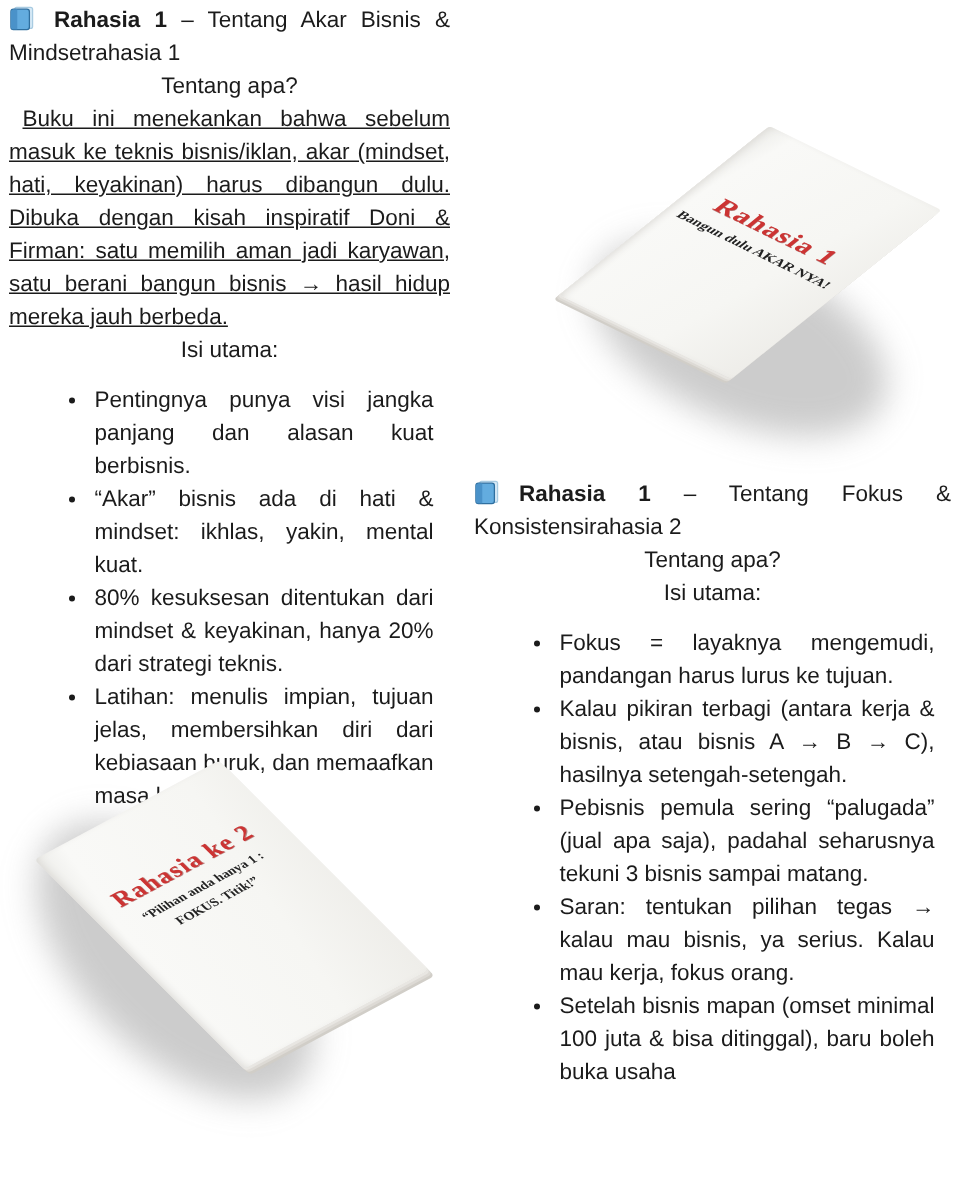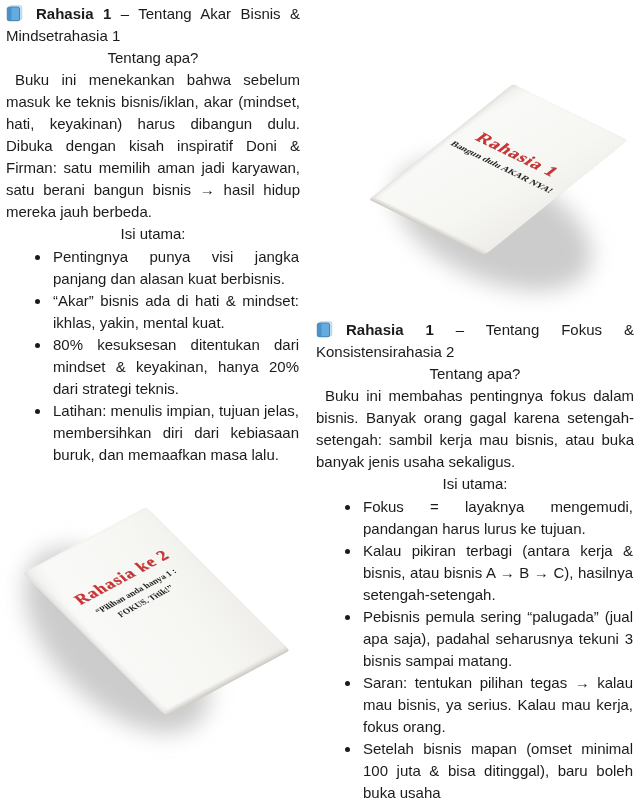--- a/index.html
+++ b/index.html
@@ -10,27 +10,27 @@
     overflow:hidden;
     font-family:"Liberation Sans","DejaVu Sans",sans-serif;
     font-size:15px;line-height:22px;color:#1b1b1b;
   }
   .cols{display:flex;}
   .col-left{width:294px;margin-left:6px;padding-top:3px;}
   .col-right{width:318px;margin-left:16px;padding-top:3px;}
   .spacer-right{height:316px;}
   p{margin:0;text-align:center;}
   .justify{text-align:justify;text-justify:inter-word;}
-  .para{text-indent:9px;}
+  .para{text-indent:9px;text-decoration:underline;}
   .hdr b{font-weight:bold;}
   .emoji-book{
     display:inline-block;width:17px;height:17px;
     vertical-align:-3px;margin-right:13px;
   }
-  ul.bullets{margin:1px;padding:0 0 0 44px;list-style:disc;}
+  ul.bullets{margin:11px;padding:0 0 0 44px;list-style:disc;}
   ul.bullets li{margin:0;padding-left:2px;}
   
   .book-shadow{
     position:absolute;border-radius:50%;
     background:rgba(120,120,120,.38);
     filter:blur(11px);
   }
   .bshadow-1{left:388px;top:170px;width:210px;height:110px;transform:rotate(24deg);}
   .bshadow-2{left:2px;top:578px;width:230px;height:125px;transform:rotate(45deg);}
   .cover{
@@ -99,21 +99,20 @@
         <p class="justify hdr">
           <span class="emoji-book">
             <svg viewBox="0 0 20 20" width="17" height="17" aria-hidden="true">
               <rect x="4.5" y="1" width="14" height="16.5" rx="1.5" fill="#d6e9f6" stroke="#a9cbe1" stroke-width="1"></rect>
               <rect x="1.5" y="2.5" width="14.5" height="16" rx="2" fill="#63acdf" stroke="#2f6f9f" stroke-width="1"></rect>
               <path d="M3.5 2.8 h3 v15.4 h-3 a2 2 0 0 1 -2 -2 v-11.4 a2 2 0 0 1 2 -2 z" fill="#4a92c9"></path>
             </svg>
           </span><b>Rahasia 1</b> <span>– Tentang Fokus &amp; Konsistensirahasia 2</span>
         </p>
         <p>Tentang apa?</p>
-        <p class="justify para">Buku ini membahas pentingnya fokus dalam bisnis. Banyak orang gagal karena setengah-setengah: sambil kerja mau bisnis, atau buka banyak jenis usaha sekaligus.</p>
         <p>Isi utama:</p>
         <ul class="bullets justify">
           <li>Fokus = layaknya mengemudi, pandangan harus lurus ke tujuan.</li>
           <li>Kalau pikiran terbagi (antara kerja &amp; bisnis, atau bisnis A → B → C), hasilnya setengah-setengah.</li>
           <li>Pebisnis pemula sering “palugada” (jual apa saja), padahal seharusnya tekuni 3 bisnis sampai matang.</li>
           <li>Saran: tentukan pilihan tegas → kalau mau bisnis, ya serius. Kalau mau kerja, fokus orang.</li>
           <li>Setelah bisnis mapan (omset minimal 100 juta &amp; bisa ditinggal), baru boleh buka usaha</li>
         </ul>
       </section>
     </div>

